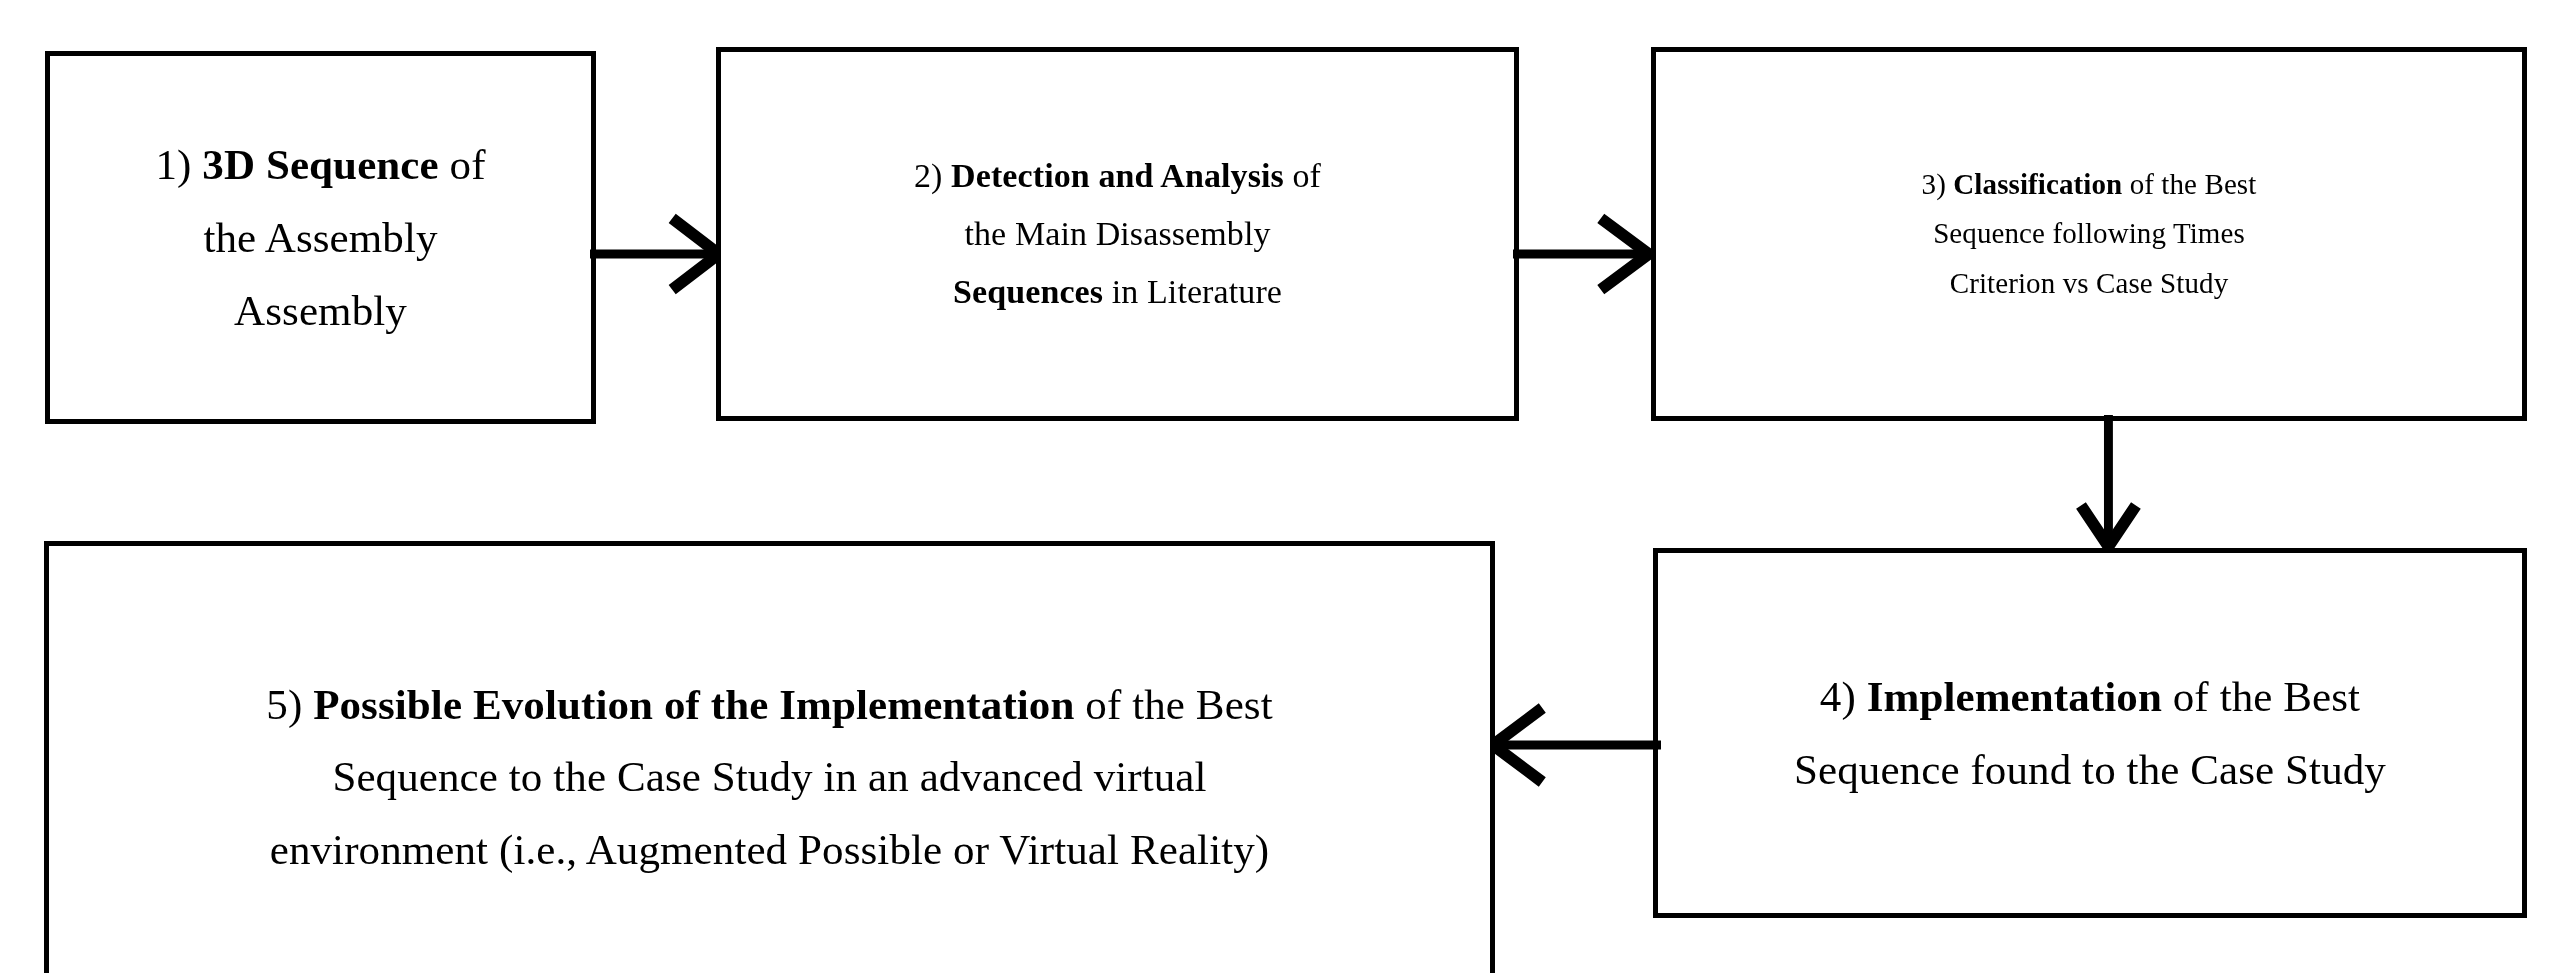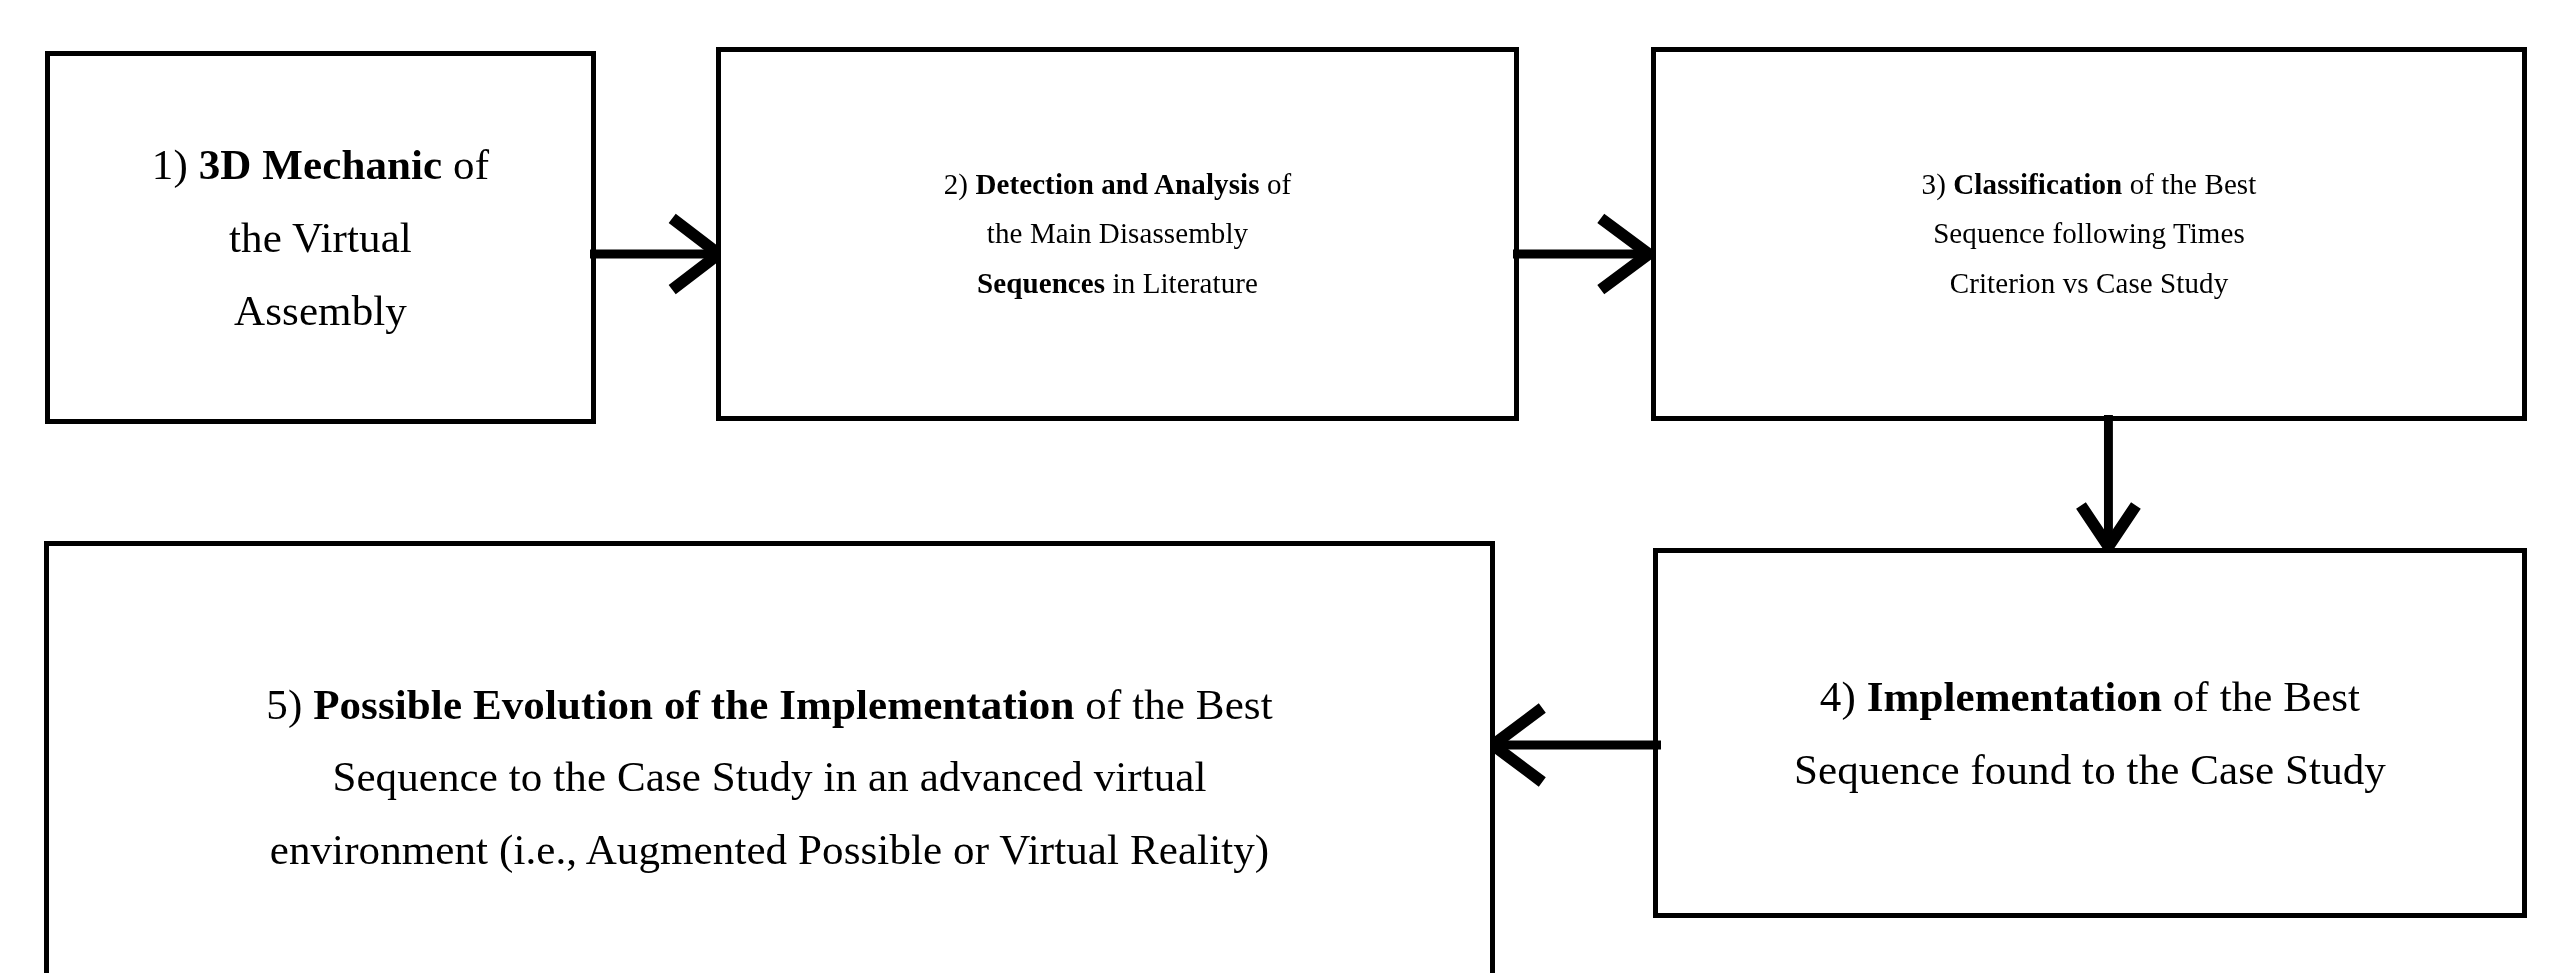--- a/index.html
+++ b/index.html
@@ -43,21 +43,21 @@
   
   #node-1 { left: 45px;   top: 51px;  width: 551px;  height: 373px; }
   #node-2 { left: 716px; top: 47px;  width: 803px; height: 374px; }
   #node-3 { left: 1651px; top: 47px;  width: 876px; height: 374px; }
   #node-4 { left: 1653px; top: 548px; width: 874px; height: 370px; text-align: center; }
   #node-5 { left: 44px;   top: 541px; width: 1451px; height: 473px; }
 
   #node-5 .node-text { font-size: 43px; line-height: 1.68; padding: 0 41px; }
   #node-4 .node-text { font-size: 43px; line-height: 1.70; }
   #node-3 .node-text { font-size: 29px; line-height: 1.70; }
-  #node-2 .node-text { font-size: 29px; line-height: 1.70; }
+  #node-2 .node-text { font-size: 34px; line-height: 1.70; }
   #node-1 .node-text { font-size: 43px; line-height: 1.70; }
 
   
   .connector {
     position: absolute;
     overflow: visible;
   }
   #edge-1-2 { left: 590px;  top: 206px;  width: 137px;  height: 96px; }
   #edge-2-3 { left: 1513px; top: 206px;  width: 144px;  height: 96px; }
   #edge-3-4 { left: 2059px; top: 415px;  width: 103px;  height: 137px; }
@@ -67,22 +67,22 @@
     fill: none;
   }
 </style>
 </head>
 <body>
 
 <div id="flowchart">
 
   <div class="node" id="node-1">
     <div class="node-text">
-        <div><span>1) </span><b>3D Mechanic</b><span> of</span></div>
-        <div><span>the Virtual</span></div>
+        <div><span>1) </span><b>3D Sequence</b><span> of</span></div>
+        <div><span>the Assembly</span></div>
         <div><span>Assembly</span></div>
       </div>
   </div>
 
   <svg class="connector" id="edge-1-2" viewBox="0 0 200 140" preserveAspectRatio="none">
     <line x1="0" y1="70" x2="186" y2="70" stroke-width="13"></line>
     <polyline points="120,18 188,70 120,122" stroke-width="17" stroke-linecap="butt" stroke-linejoin="miter"></polyline>
   </svg>
 
   <div class="node" id="node-2">

